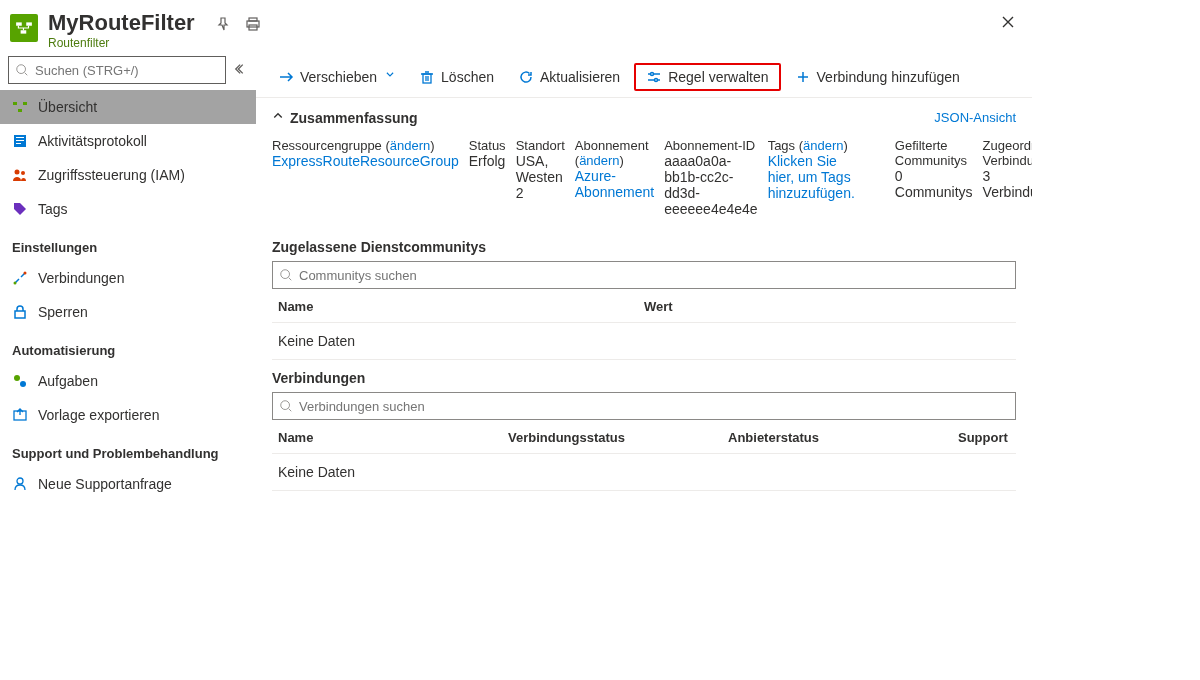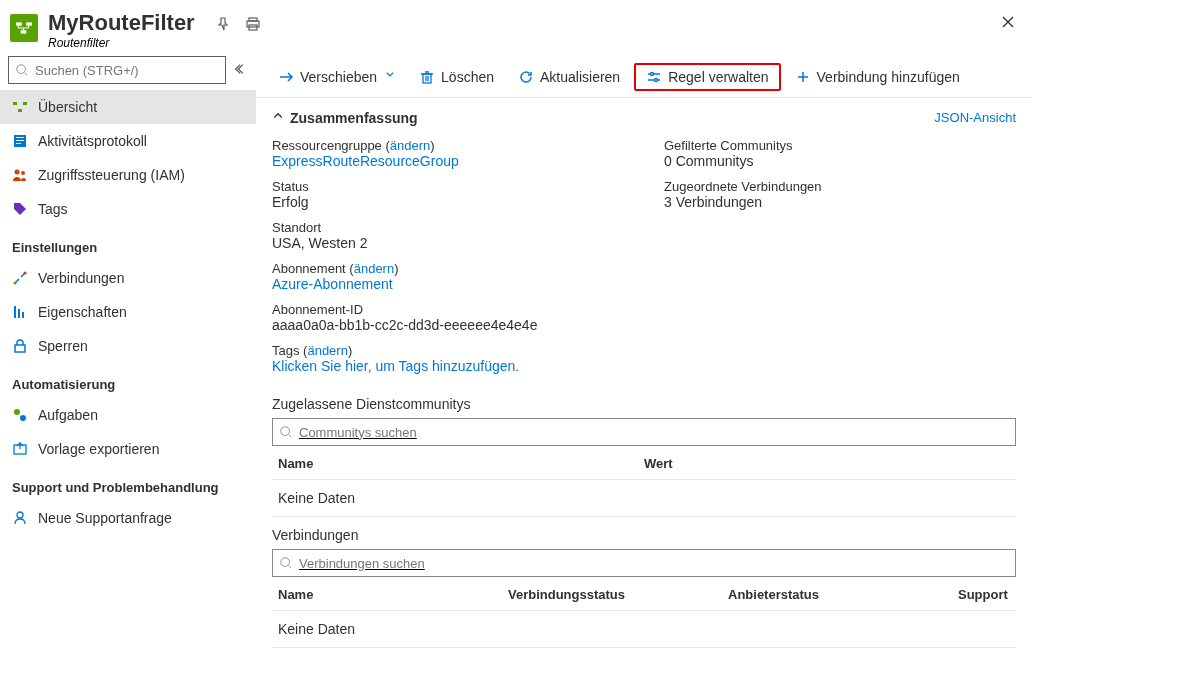--- a/index.html
+++ b/index.html
@@ -6,61 +6,61 @@
   body { font-family: "Segoe UI", Arial, sans-serif; font-size: 13px; color: #323130; background: #fff; }
   a { color: #0078d4; text-decoration: none; cursor: pointer; }
 
   .page { display: flex; flex-direction: column; height: 680px; width: 1032px; overflow: hidden; }
 
   .header { display: flex; align-items: flex-start; padding: 10px 16px 6px 10px; gap: 10px; }
   .header .res-icon { width: 28px; height: 28px; background: #57a300; border-radius: 2px; display:flex; align-items:center; justify-content:center; margin-top:4px;}
   .header .res-icon svg { fill:#fff; }
   .header .titleblock { flex: 0 0 auto; }
   .header h1 { font-size: 22px; font-weight: 600; }
-  .header .subtitle { font-size: 12px; color: #000000; font-style: italic; }
+  .header .subtitle { font-size: 12px; color: #4d7c0f; }
   .header .hdr-actions { display:flex; gap: 14px; align-items:center; margin-left: 10px; margin-top:6px;}
   .header .hdr-actions svg { stroke:#605e5c; fill:none; }
   .header .close { margin-left: auto; margin-top:4px; }
   .header .close svg { stroke:#323130; }
 
   .body { display: flex; flex: 1; min-height: 0; }
 
   .sidebar { width: 256px; border-right: none; padding: 0 0 10px 0; overflow-y:auto; }
   .searchrow { display:flex; align-items:center; gap:8px; padding: 0 8px 6px 8px; }
   .searchbox { flex:1; display:flex; align-items:center; border:1px solid #605e5c; height:28px; padding:0 6px; gap:6px; }
   .searchbox input { border:none; outline:none; flex:1; font-size:13px; }
   .collapse-btn svg { stroke:#605e5c; }
 
   .nav-item { display:flex; align-items:center; gap:10px; height:34px; padding:0 12px; cursor:pointer; font-size:14px; }
-  .nav-item.selected { background:#e5e5e5; font-weight:400; position:relative; }
+  .nav-item.selected { background:#a3a3a3; font-weight:400; position:relative; }
   .nav-item .icn { width:16px; height:16px; display:flex; align-items:center; justify-content:center; }
   .nav-group { font-weight:600; font-size:13px; padding: 14px 12px 6px 12px; color:#323130; }
 
   .main { flex:1; display:flex; flex-direction:column; overflow:hidden; }
 
   .toolbar { display:flex; align-items:center; gap:4px; padding: 4px 12px; border-bottom:1px solid #edebe9; height:42px; }
   .tbtn { display:flex; gap:6px; padding:4px 10px; cursor:pointer; font-size:14px; color:#323130; }
   .tbtn svg { stroke:#0078d4; fill:none; }
   .tbtn.highlight { border:2px solid #e60000; border-radius:2px; padding:4px 10px; }
   .chev { margin-left:2px; }
 
   .content { flex:1; overflow-y:auto; padding: 8px 16px 20px 16px; }
   .summary-hdr { display:flex; align-items:flex-start; padding:4px 0; border-bottom: none; }
   .summary-hdr .caret { margin-right:6px; }
   .summary-hdr .lbl { font-weight:600; font-size:14px; }
   .summary-hdr .json-link { margin-left:auto; font-size:13px; }
 
   .essentials { display:flex; gap:40px; padding: 8px 0 12px 0; }
-  .col { flex:1; display:flex; flex-direction:column; gap:10px; }
+  .col { flex:1; display:flex; gap:10px; }
   .field .flabel { font-size:13px; color:#323130; }
   .field .fval { font-size:14px; color:#323130; }
 
-  .section-title { font-size:14px; margin-top:10px; margin-bottom:6px; font-weight:400; }
+  .section-title { font-size:14px; margin-top:10px; margin-bottom:6px; font-weight:700; }
   .searchbar { display:flex; align-items:center; border:1px solid #8a8886; height:28px; padding:0 6px; gap:6px; }
-  .searchbar input { border:none; outline:none; flex:1; font-size:13px; color:#000000;text-decoration:underline; }
+  .searchbar input { border:none; outline:none; flex:1; font-size:13px; color:#000000; }
 
   .table-head { display:flex; padding:10px 6px 8px 6px; border-bottom:1px solid #edebe9; font-weight:600; font-size:13px; }
   .table-empty { padding:10px 6px; font-size:14px; border-bottom:1px solid #edebe9; color:#323130; }
 
   .th-2 .c1 { flex:1; } .th-2 .c2 { flex:1; }
   .th-4 .c1 { width:230px; } .th-4 .c2 { width:220px; } .th-4 .c3 { width:230px; } .th-4 .c4 { flex:1; }
 </style>
 </head>
 <body>
 
@@ -160,30 +160,20 @@
             <svg width="16" height="16" viewBox="0 0 16 16" stroke="#0078d4" fill="none" stroke-width="1.5">
               <path d="M3 13l4-4M9 7l4-4"></path>
               <circle cx="3" cy="13" r="1.5" fill="#57a300" stroke="none"></circle>
               <circle cx="13" cy="3" r="1.5" fill="#d83b01" stroke="none"></circle>
             </svg>
           </span>
         <span>Verbindungen</span>
       </div>
       <div class="nav-item">
         <span class="icn">
-            <svg width="16" height="16" viewBox="0 0 16 16" fill="#0078d4">
-              <rect x="2" y="2" width="2" height="12"></rect>
-              <rect x="6" y="5" width="2" height="9"></rect>
-              <rect x="10" y="8" width="2" height="6"></rect>
-            </svg>
-          </span>
-        <span>Eigenschaften</span>
-      </div>
-      <div class="nav-item">
-        <span class="icn">
             <svg width="16" height="16" viewBox="0 0 16 16" fill="none" stroke="#0078d4" stroke-width="1.5">
               <rect x="3" y="7" width="10" height="7"></rect>
               <path d="M5 7V5a3 3 0 016 0v2"></path>
             </svg>
           </span>
         <span>Sperren</span>
       </div>
 
       <div class="nav-group">Automatisierung</div>
       <div class="nav-item">

